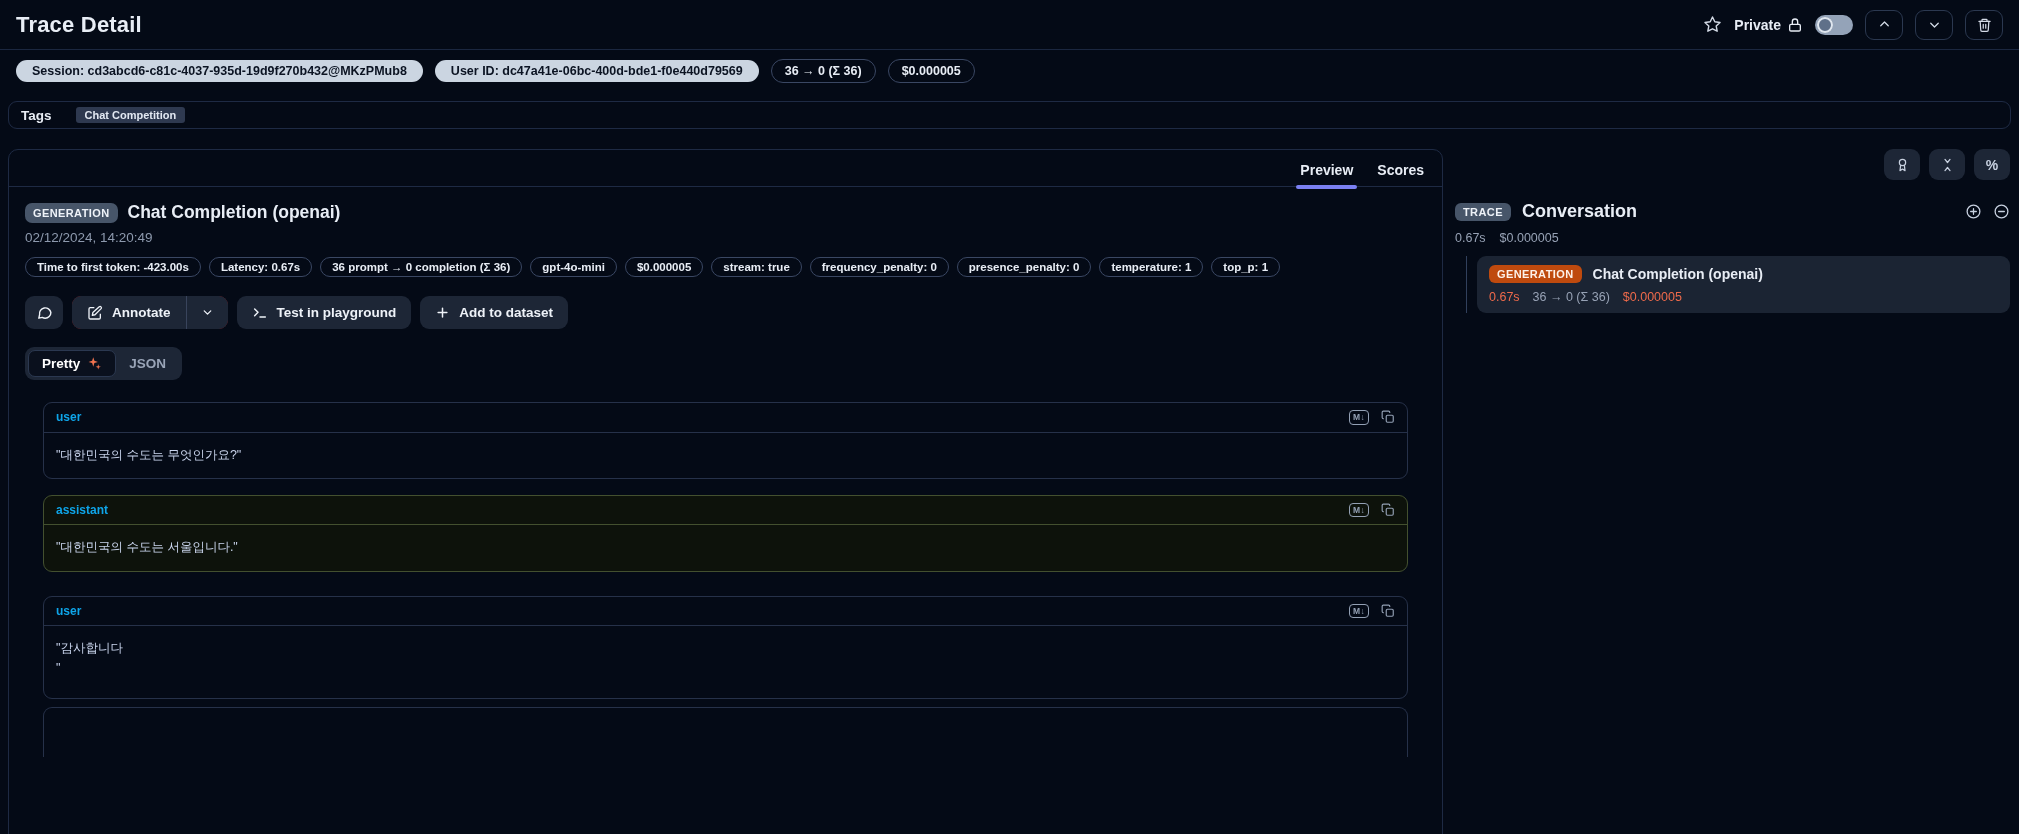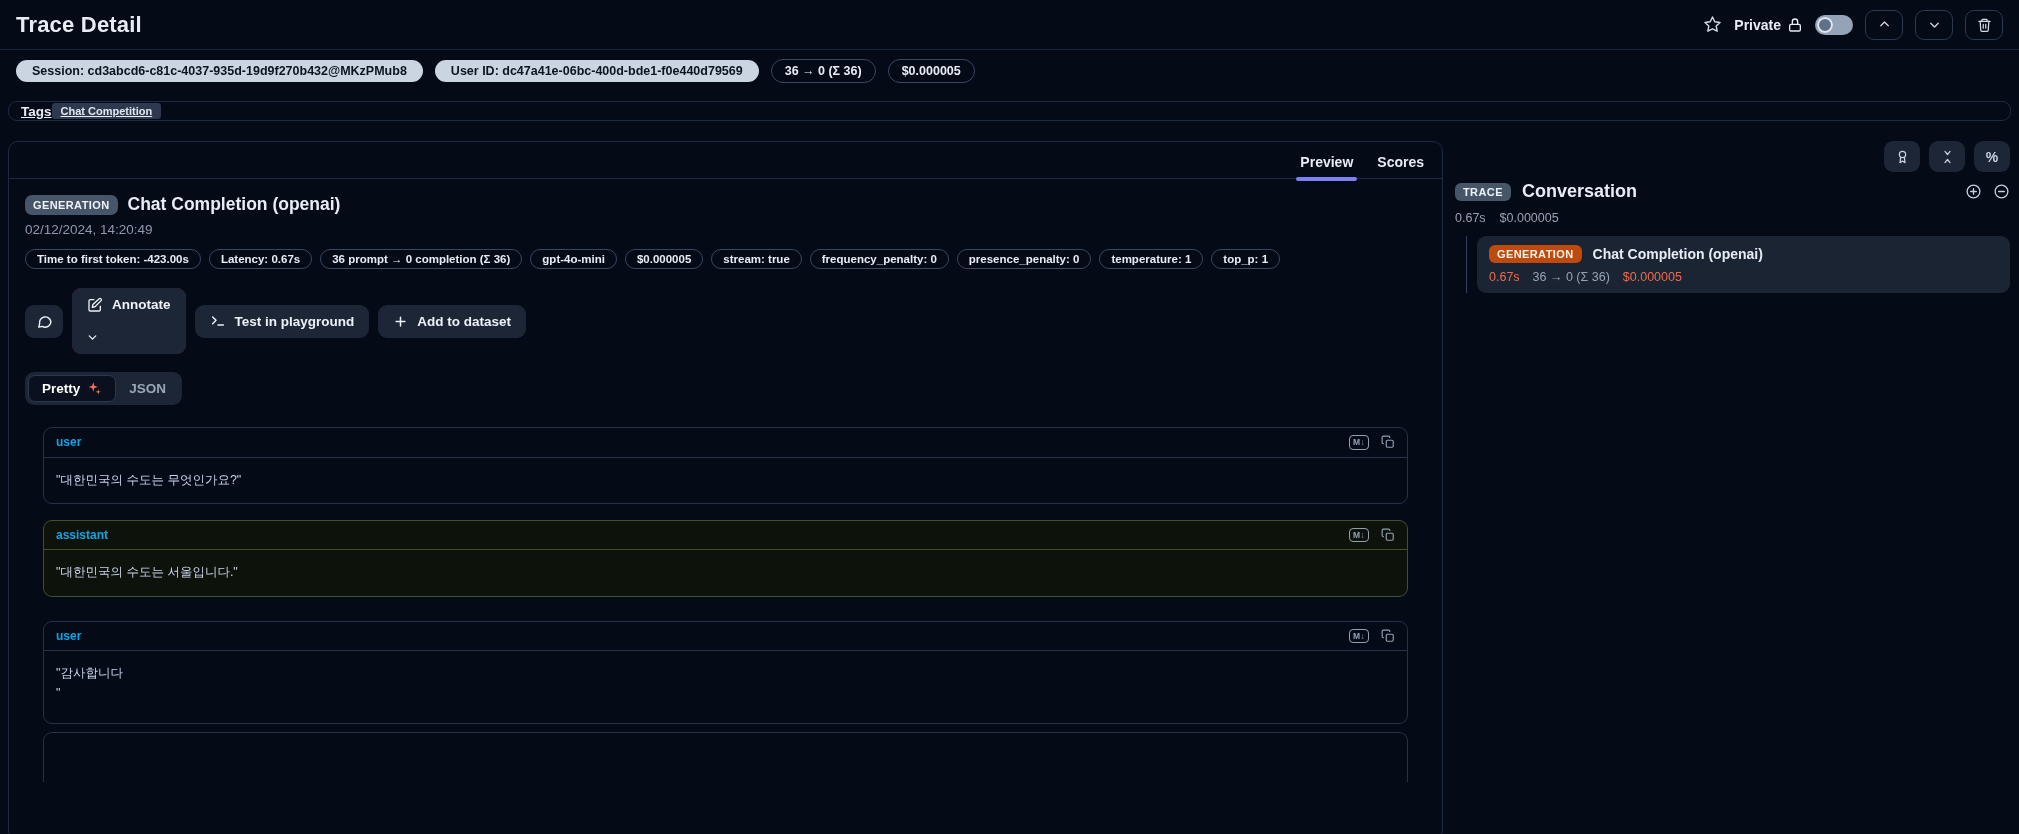--- a/index.html
+++ b/index.html
@@ -26,21 +26,21 @@
 
   
   .meta-row{ display:flex; align-items:center; gap:12px; padding:9px 16px 8px 8px; margin-left:8px; }
   .pill-light{ background:#cbd5e1; color:#0b1322; border-radius:999px; padding:4px 16px;
     font-size:12.5px; font-weight:700; cursor:pointer; }
   .pill-outline{ border:1px solid #3a4763; border-radius:999px; padding:4px 13px;
     font-size:12.5px; font-weight:700; color:#e8edf5; }
 
   
   .tags-bar{ margin:10px 8px 0 8px; border:1px solid #1e2a44; border-radius:9px;
-    display:flex; align-items:center; gap:0; padding:4px 12px; height:20px; cursor:pointer;text-decoration:underline; }
+    display:flex; align-items:center; gap:24px; padding:4px 12px; height:28px; cursor:pointer; }
   .tags-label{ font-size:13.5px; font-weight:700; }
   .tag-chip{ background:#2e3950; border-radius:3px; padding:2px 9px; font-size:11px; font-weight:700; color:#e2e8f2; }
 
   
   .view-tabs{ display:flex; justify-content:flex-end; align-items:flex-end; gap:26px;
     border-bottom:1px solid #1b2740; padding:0 16px 9px 0; height:43px; }
   .vtab{ display:flex; align-items:center; gap:7px; font-size:14px; font-weight:700;
     color:#e8edf5; position:relative; cursor:pointer; }
   .vtab.active::after{ content:""; position:absolute; left:-6px; right:-6px; bottom:-12px;
     height:4px; border-radius:2px; background:#7b80f2; }
@@ -63,21 +63,21 @@
   .obs-title{ font-size:17.5px; font-weight:700; }
   .obs-time{ margin-top:7px; font-size:13.5px; color:#8d99ad; }
   .obs-badges{ display:flex; flex-wrap:wrap; gap:8px; margin-top:12px; }
   .obs-badges .pill-outline{ font-size:11.5px; padding:3px 11px; }
 
   .actions-row{ display:flex; align-items:center; gap:9px; margin-top:19px; }
   .btn{ background:#1d2636; border:none; border-radius:9px; height:33px; display:flex; align-items:center;
     gap:9px; padding:0 15px; font-size:13.5px; font-weight:700; color:#eef2f8; cursor:pointer;
     font-family:"Liberation Sans",sans-serif; }
   .btn.icon-only{ width:38px; padding:0; justify-content:center; }
-  .split{ display:flex; align-items:stretch; background:#7f1d1d; border-radius:9px; overflow:hidden;flex-direction:column; }
+  .split{ display:flex; align-items:stretch; background:#7f1d1d; border-radius:9px; overflow:hidden; }
   .split .btn{ border-radius:0; }
   .split .sep{ width:1px; background:#39445c; margin:0; }
   .split .chev{ padding:0 14px; }
 
   .fmt-tabs{ display:inline-flex; align-items:center; background:#1d2636; border-radius:9px;
     padding:3px; margin-top:18px; }
   .seg{ display:flex; align-items:center; gap:7px; padding:5px 13px; font-size:13.5px; font-weight:700;
     color:#9aa5b8; border-radius:7px; cursor:pointer; }
   .seg.active{ background:#0a101d; border:1px solid #2b3850; color:#ffffff; }
 
@@ -101,21 +101,21 @@
   .partial-block{ margin-top:8px; border:1px solid #263149; border-bottom:none;
     border-radius:9px 9px 0 0; height:50px; }
 
   
   .sidebar{ flex:1; margin:0 9px 0 12px; min-width:0; }
   .side-toolbar{ display:flex; justify-content:flex-end; gap:9px; }
   .sq-btn{ width:36px; height:31px; background:#1d2636; border:none; border-radius:9px;
     display:flex; align-items:center; justify-content:center; color:#c8d1e0; cursor:pointer;
     font-family:"Liberation Sans",sans-serif; }
   .pct{ font-size:14px; font-weight:700; }
-  .trace-row{ display:flex; align-items:center; gap:11px; margin-top:9px; cursor:pointer; }
+  .trace-row{ display:flex; align-items:center; gap:11px; margin-top:21px; cursor:pointer; }
   .trace-badge{ background:#475569; color:#eef2f8; border-radius:6px; padding:3px 8px;
     font-size:11px; font-weight:700; letter-spacing:.4px; }
   .trace-title{ font-size:18px; font-weight:600; }
   .trace-row .spacer{ flex:1; }
   .circle-btn{ color:#c8d1e0; cursor:pointer; display:flex; }
   .trace-metrics{ display:flex; gap:14px; margin-top:9px; font-size:12.5px; color:#97a2b5; }
   .tree-branch{ margin-top:11px; margin-left:11px; border-left:1px solid #31405c; padding-left:10px; }
   .gen-card{ background:#1b2433; border-radius:9px; padding:9px 12px; cursor:pointer; }
   .gen-head{ display:flex; align-items:center; gap:11px; }
   .gen-badge{ background:#bf4a0e; color:#fdf2ea; border-radius:6px; padding:3px 8px;

